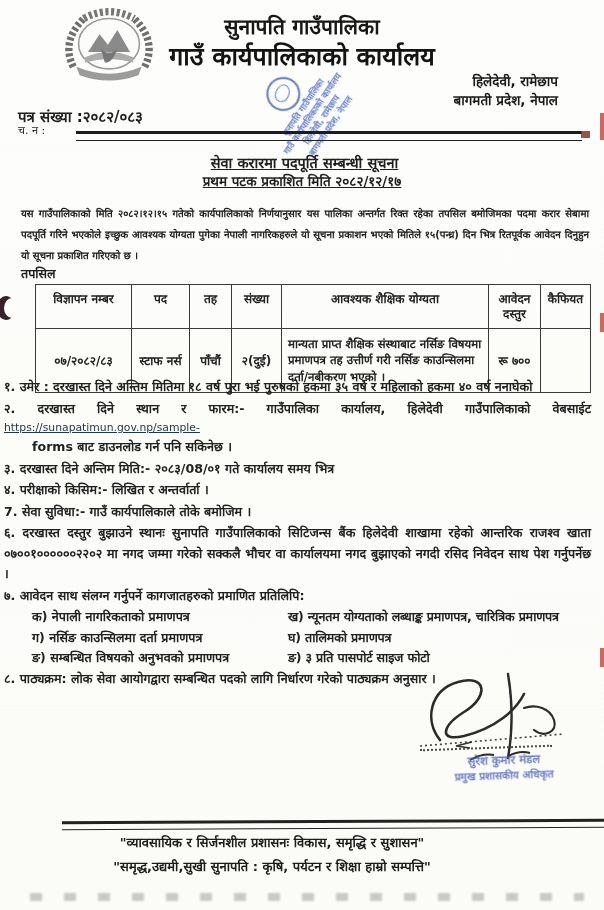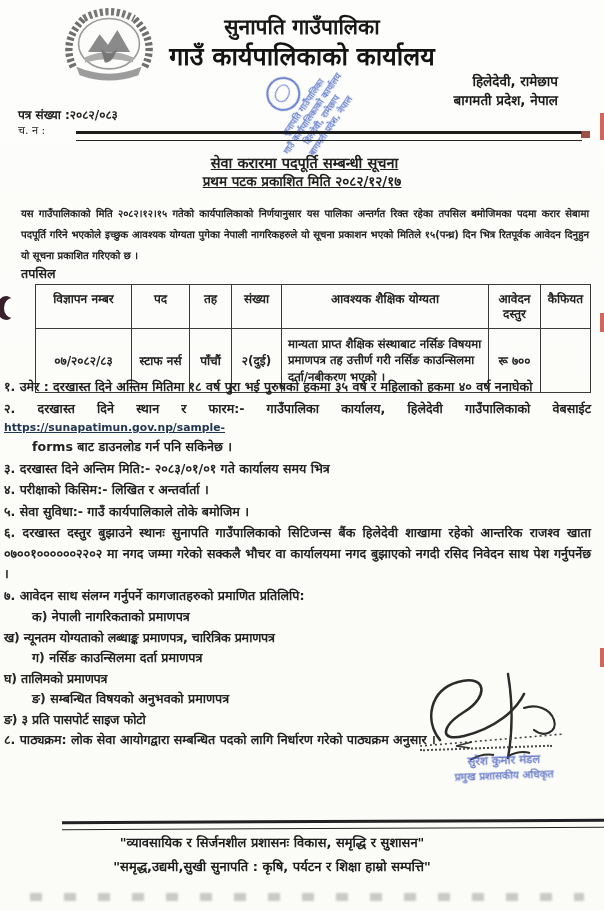--- a/index.html
+++ b/index.html
@@ -7,21 +7,21 @@
     position:relative;width:604px;height:910px;margin:0 auto;
     background:linear-gradient(180deg,#fdfdfb 0%,#fbfbf8 100%);
     font-family:"DejaVu Sans","Liberation Sans",sans-serif;
     color:#1f1f1f;overflow:hidden;
   }
   .abs{position:absolute;}
   
   .muni{top:12px;left:0;right:0;text-align:center;font-size:21px;font-weight:700;color:#181818;}
   .office{top:38px;left:0;right:0;text-align:center;font-size:25px;font-weight:700;color:#141414;}
   .addr{top:72px;right:46px;text-align:right;font-size:13.5px;font-weight:700;line-height:19px;color:#1a1a1a;}
-  .letterno{top:106px;left:18px;font-size:12px;font-weight:700;}
+  .letterno{top:106px;left:18px;font-size:15px;font-weight:700;}
   .chn{top:122px;left:18px;font-size:11px;font-weight:400;}
   .rule1{top:131px;left:76px;right:22px;height:6px;border-top:3.5px solid #1c1c1c;border-bottom:1.5px solid #222;}
   .rule1-tail{top:131px;right:14px;width:9px;height:7px;background:#8c3126;opacity:.85;}
   
   .stamp{top:58px;left:244px;width:150px;height:120px;transform:rotate(-56deg);opacity:.8;filter:blur(.4px);}
   .stamp .ring{width:30px;height:30px;border:2px solid #3f5fc0;border-radius:50%;margin:0 auto 2px auto;position:relative;}
   .stamp .ring::after{content:"";position:absolute;left:6px;top:7px;width:16px;height:12px;border:1.5px solid #3f5fc0;border-radius:50% 40% 55% 45%;}
   .stamp .sl{text-align:center;font-size:9px;line-height:11px;font-weight:700;color:#3f5fc0;white-space:nowrap;}
   
   .title{top:152px;left:5px;right:0;text-align:center;font-size:14.5px;font-weight:700;text-decoration:underline;}
@@ -33,23 +33,23 @@
   table.vac th,table.vac td{border:1.7px solid #3a3a3a;font-weight:600;color:#222;padding:2px 4px;vertical-align:middle;}
   table.vac th{font-size:12px;text-align:center;line-height:15px;vertical-align:top;padding-top:7px;}
   table.vac td{font-size:12px;text-align:center;}
   table.vac td.qual{font-size:11.6px;text-align:left;line-height:16.5px;padding:2px 6px;}
   tr.hrow{height:44px;} tr.brow{height:64px;}
   
   .list{top:377px;left:4px;right:13px;font-size:12.6px;line-height:20.5px;font-weight:600;color:#222;}
   .list p{margin:0 0 1px 0;}
   .just{text-align:justify;}
   .justlast{text-align:justify;text-align-last:justify;}
-  .url{display:block;font-size:10.8px;font-weight:700;color:#23364f;text-decoration:underline;line-height:18px;}
+  .url{display:block;font-size:10.8px;font-weight:400;color:#23364f;text-decoration:underline;line-height:18px;}
   .cont{display:block;margin-left:28px;}
-  .docrow{display:flex;flex-direction:column;}
+  .docrow{display:flex;}
   .docrow .c1{margin-left:28px;width:256px;flex:0 0 auto;white-space:nowrap;}
   .docrow .c2{flex:1;white-space:nowrap;letter-spacing:-0.2px;}
   
   .sig-svg{top:668px;left:412px;width:170px;height:96px;}
   .sig-dots{top:747px;left:420px;width:132px;border-top:2px dotted #4a4a4a;transform:rotate(-2deg);}
   .sig-stamp{top:753px;left:424px;width:160px;text-align:center;color:rgba(72,96,188,.78);filter:blur(.55px);transform:rotate(-2deg);}
   .sig-stamp .nm{font-size:11.5px;font-weight:700;line-height:15px;}
   .sig-stamp .tt{font-size:10.5px;font-weight:700;line-height:14px;}
   
   .rule2{top:820px;left:62px;right:0;height:5px;border-top:3px solid #222;border-bottom:1.5px solid #222;transform:rotate(-0.25deg);}
@@ -139,23 +139,23 @@
   </tbody>
     </table>
 
   <div class="abs list">
     <p class="just">१. उमेर : दरखास्त दिने अन्तिम मितिमा १८ वर्ष पुरा भई पुरुषको हकमा ३५ वर्ष र महिलाको हकमा ४० वर्ष ननाघेको</p>
     <p>
       <span class="justlast" style="display:block;">२. दरखास्त दिने स्थान र फारम:- गाउँपालिका कार्यालय, हिलेदेवी गाउँपालिकाको वेबसाईट</span>
       <span class="url">https://sunapatimun.gov.np/sample-</span>
       <span class="cont">forms बाट डाउनलोड गर्न पनि सकिनेछ ।</span>
     </p>
-    <p>३. दरखास्त दिने अन्तिम मिति:- २०८३/०१/०१ गते कार्यालय समय भित्र</p>
+    <p>३. दरखास्त दिने अन्तिम मिति:- २०८३/08/०१ गते कार्यालय समय भित्र</p>
     <p>४. परीक्षाको किसिम:- लिखित र अन्तर्वार्ता ।</p>
-    <p>५. सेवा सुविधा:- गाउँ कार्यपालिकाले तोके बमोजिम ।</p>
+    <p>7. सेवा सुविधा:- गाउँ कार्यपालिकाले तोके बमोजिम ।</p>
     <p class="just">६. दरखास्त दस्तुर बुझाउने स्थानः सुनापति गाउँपालिकाको सिटिजन्स बैंक हिलेदेवी शाखामा रहेको आन्तरिक राजश्व खाता ०७००१००००००२२०२ मा नगद जम्मा गरेको सक्कलै भौचर वा कार्यालयमा नगद बुझाएको नगदी रसिद निवेदन साथ पेश गर्नुपर्नेछ ।</p>
     <p>७. आवेदन साथ संलग्न गर्नुपर्ने कागजातहरुको प्रमाणित प्रतिलिपि:</p>
     <div class="docrow">
       <span class="c1">क) नेपाली नागरिकताको प्रमाणपत्र</span>
       <span class="c2">ख) न्यूनतम योग्यताको लब्धाङ्क प्रमाणपत्र, चारित्रिक प्रमाणपत्र</span>
     </div>
     <div class="docrow">
       <span class="c1">ग) नर्सिङ काउन्सिलमा दर्ता प्रमाणपत्र</span>
       <span class="c2">घ) तालिमको प्रमाणपत्र</span>
     </div>

